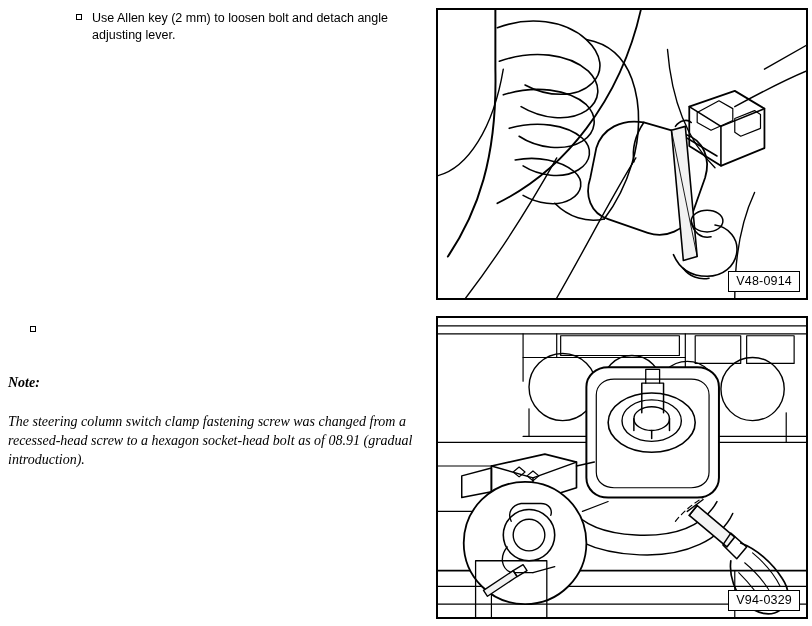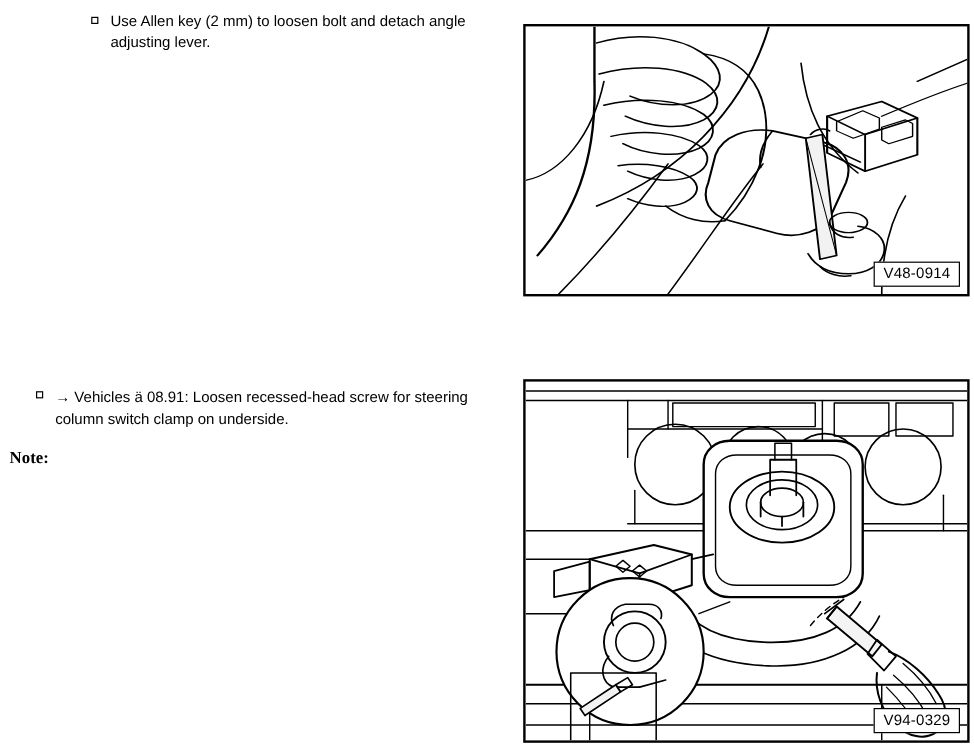--- a/index.html
+++ b/index.html
@@ -61,20 +61,21 @@
   .block2 .bullet-item {
     padding-left: 16px;
     font-size: 12.5px;
     line-height: 18px;
   }
   .note-title {
     position: absolute;
     left: 8px;
     top: 375px;
     font-family: "Liberation Serif", serif;
+    font-style: italic;
     font-weight: bold;
     font-size: 14px;
   }
   .note-body {
     position: absolute;
     left: 8px;
     top: 412px;
     width: 410px;
     font-family: "Liberation Serif", serif;
     font-style: italic;
@@ -85,23 +86,23 @@
   
   .figure {
     position: absolute;
     border: 2px solid #000;
     background: #fff;
     box-sizing: border-box;
     overflow: hidden;
   }
   #figure-top {
     left: 436px;
-    top: 20px;
+    top: 8px;
     width: 372px;
-    height: 227px;
+    height: 292px;
   }
   #figure-bottom {
     left: 436px;
     top: 316px;
     width: 372px;
     height: 303px;
   }
   .fig-caption {
     position: absolute;
     right: 6px;
@@ -132,25 +133,25 @@
     <div class="bullet-list">
       <div class="bullet-item">
         <span class="sq"></span>
         <span>Use Allen key (2 mm) to loosen bolt and detach angle adjusting lever.</span>
       </div>
     </div>
 
     <div class="block2">
       <div class="bullet-item">
         <span class="sq"></span>
-        <span>→ Vehicles ä 08.91: Loosen recessed-head screw for steering column switch clamp on underside.</span>
       </div>
     </div>
 
     <div class="note-title">Note:</div>
+    <div class="note-body">The steering column switch clamp fastening screw was changed from a recessed-head screw to a hexagon socket-head bolt as of 08.91 (gradual introduction).</div>
   </div>
 
   <div class="figure" id="figure-top">
     <svg class="art" viewBox="0 0 372 292" preserveAspectRatio="none">
       <g fill="none" stroke="#000" stroke-width="1.6" stroke-linejoin="round" stroke-linecap="round">
 
         <path d="M10 250 C 40 205, 60 150, 58 60 L 58 0" stroke-width="2"></path>
         <path d="M0 168 C 30 160, 56 120, 66 60" stroke-width="1.4"></path>
         <path d="M28 292 C 60 250, 92 200, 120 150" stroke-width="1.4"></path>
         <path d="M120 292 C 150 240, 175 190, 200 150" stroke-width="1.4"></path>

